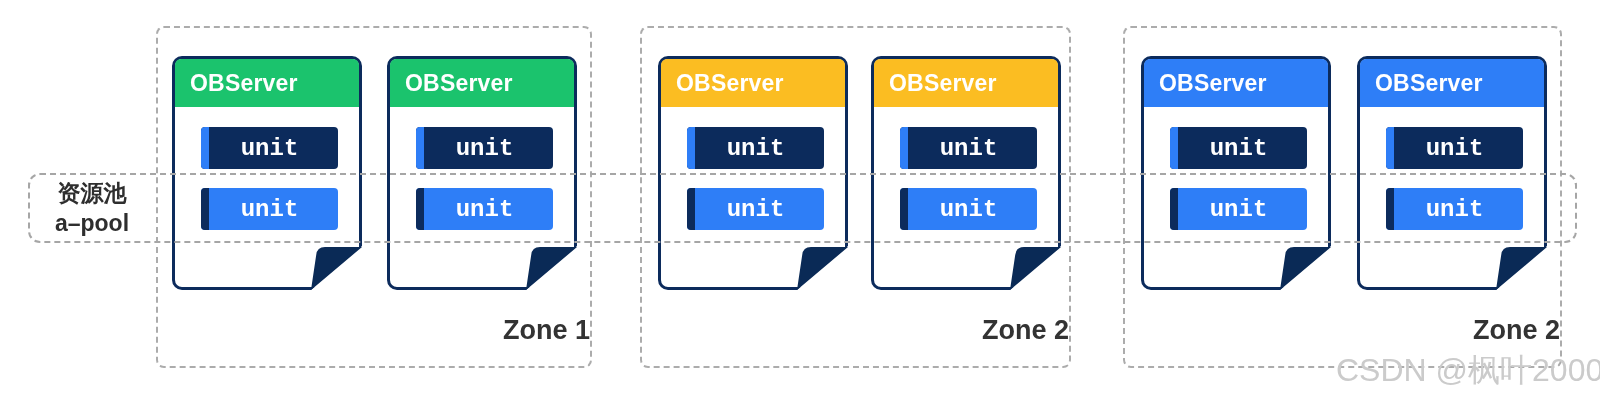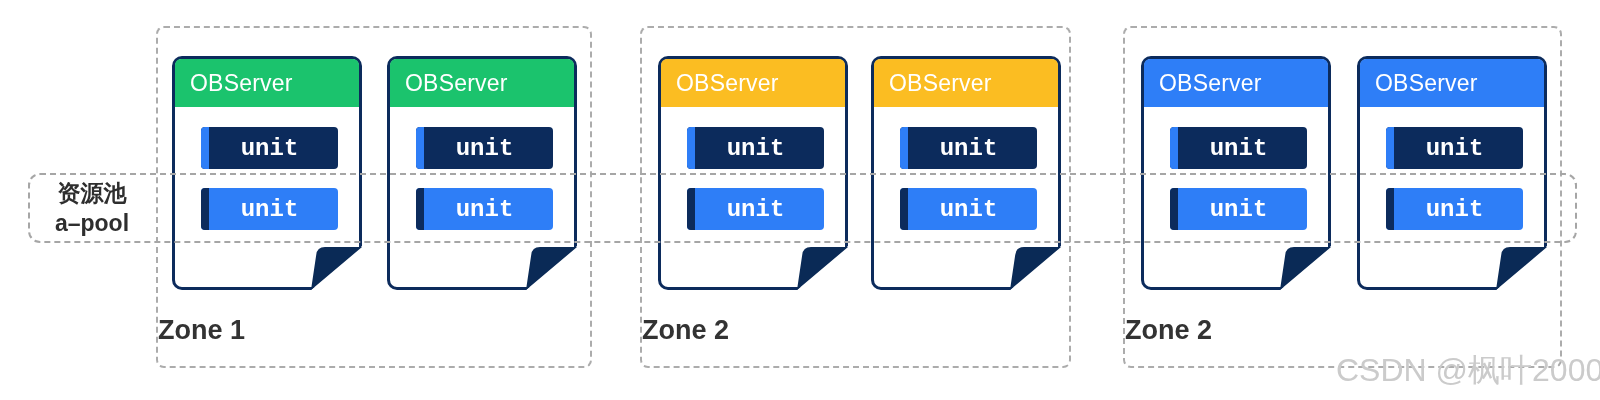--- a/index.html
+++ b/index.html
@@ -11,28 +11,28 @@
     border:2px dashed #a6a6a6;border-radius:12px;box-sizing:border-box;z-index:10;pointer-events:none;}
   .pool-label{position:absolute;left:28px;top:173px;width:128px;height:70px;z-index:11;
     display:flex;flex-direction:column;align-items:center;justify-content:center;
     font-size:23px;line-height:30px;font-weight:bold;color:#2e2e2e;text-align:center;}
 
   
   .zone{position:absolute;top:26px;height:342px;border:2px dashed #acacac;border-radius:8px;box-sizing:border-box;}
   .zone1{left:156px;width:436px;}
   .zone2{left:640px;width:431px;}
   .zone3{left:1123px;width:439px;}
-  .zone-label{position:absolute;left:0;right:0;bottom:20px;text-align:left;
+  .zone-label{position:absolute;left:0;right:0;bottom:20px;text-align:right;
     font-size:27px;font-weight:600;color:#333333;}
 
   
   .card{position:absolute;top:28px;width:190px;height:234px;background:#ffffff;
     border:3px solid #0c2b5c;border-radius:10px 10px 0 10px;box-sizing:border-box;z-index:2;}
   .card-header{height:48px;border-radius:6px 6px 0 0;display:flex;align-items:center;
-    padding-left:15px;color:#ffffff;font-size:23px;font-weight:normal;letter-spacing:0.2px;}
+    padding-left:15px;color:#ffffff;font-size:23px;font-weight:bold;letter-spacing:0.2px;}
   .unit{position:absolute;left:26px;width:137px;height:42px;border-radius:4px;overflow:hidden;
     display:flex;align-items:center;justify-content:center;color:#ffffff;font-size:24px;font-weight:600;font-family:Liberation Mono, monospace;}
   .unit .accent{position:absolute;left:0;top:0;bottom:0;width:8px;}
   .unit.primary{background:#0c2b5c;}
   .unit.primary .accent{background:#2e7ef7;}
   .unit.secondary{background:#2e7ef7;}
   .unit.secondary .accent{background:#0c2b5c;}
   .unit-1{top:68px;}
   .unit-2{top:129px;}
 

